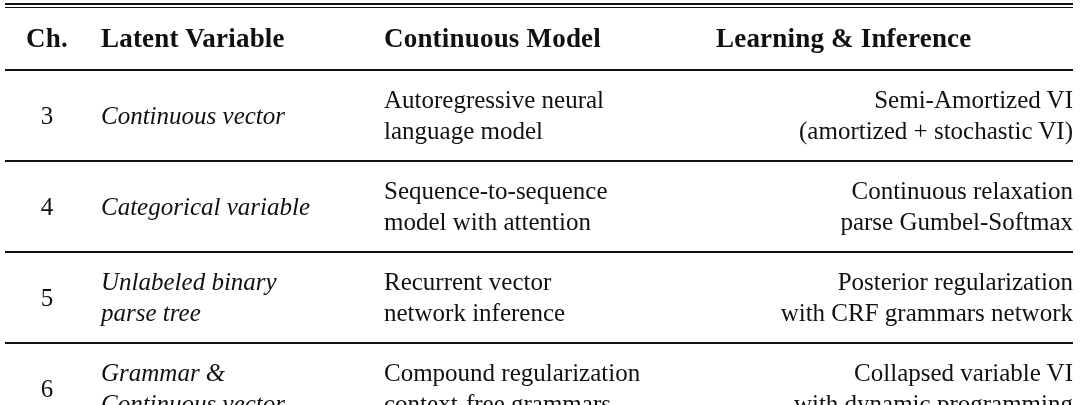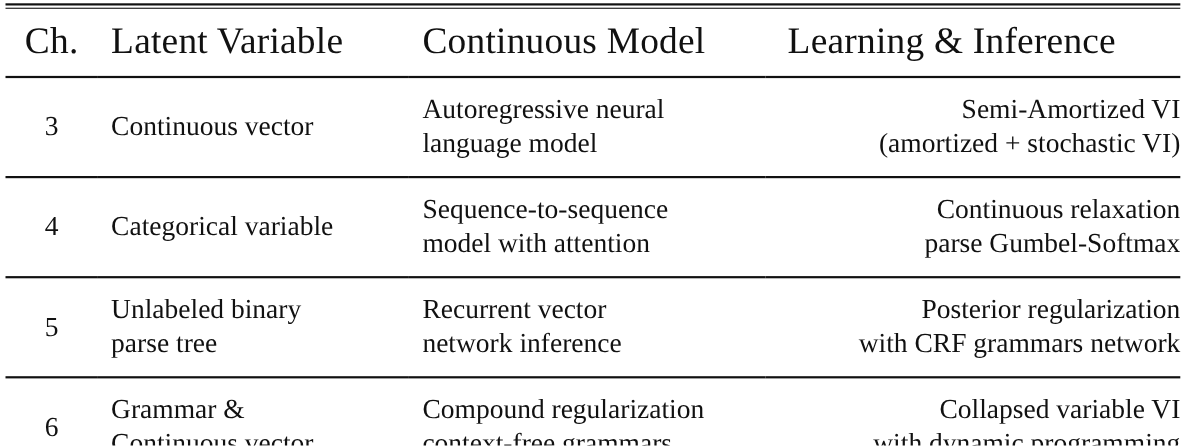--- a/index.html
+++ b/index.html
@@ -52,22 +52,22 @@
     position: absolute;
     left: 5px;
     top: 7px;
     width: 1068px;
     height: 1px;
     background: #111111;
   }
 
   thead th {
     padding: 0;
-    font-weight: normal;
-    font-size: 34px;
+    font-weight: bold;
+    font-size: 27px;
     line-height: 1;
     text-align: left;
     vertical-align: middle;
     letter-spacing: 0.2px;
   }
   thead tr.header-row th {
     height: 50px;
     padding-top: 10px;
     padding-bottom: 6px;
     border-bottom: 2px solid #111111;
@@ -88,21 +88,21 @@
     vertical-align: top;
     border-bottom: 2px solid #111111;
   }
   tbody tr:last-child td { border-bottom: 2px solid #111111; }
 
   td.cell-ch {
     text-align: center;
     vertical-align: middle;
     font-size: 25px;
   }
-  td.cell-lv { padding-left: 12px; }
+  td.cell-lv { padding-left: 12px; font-style: italic; }
   td.cell-gm { padding-left: 13px; }
   td.cell-li { padding-left: 20px; text-align: right; }
 
   tbody tr.body-row td {
     padding-top: 13px;
     padding-bottom: 14px;
   }
 
   .line { display: block; white-space: nowrap; }
 

